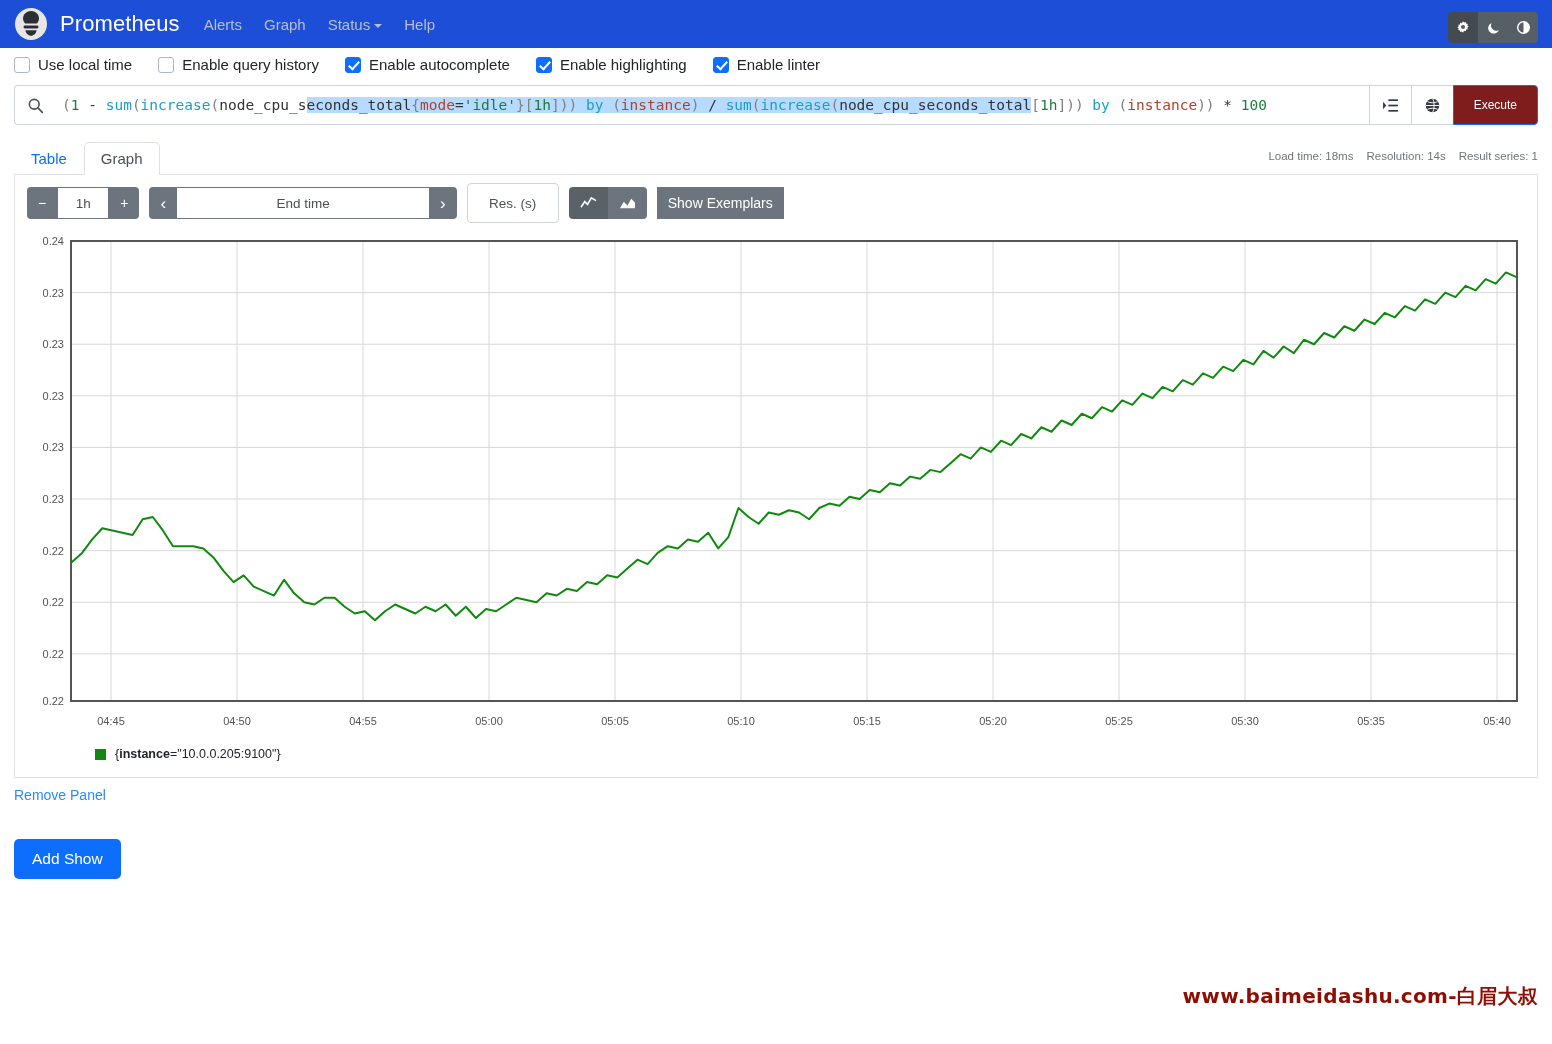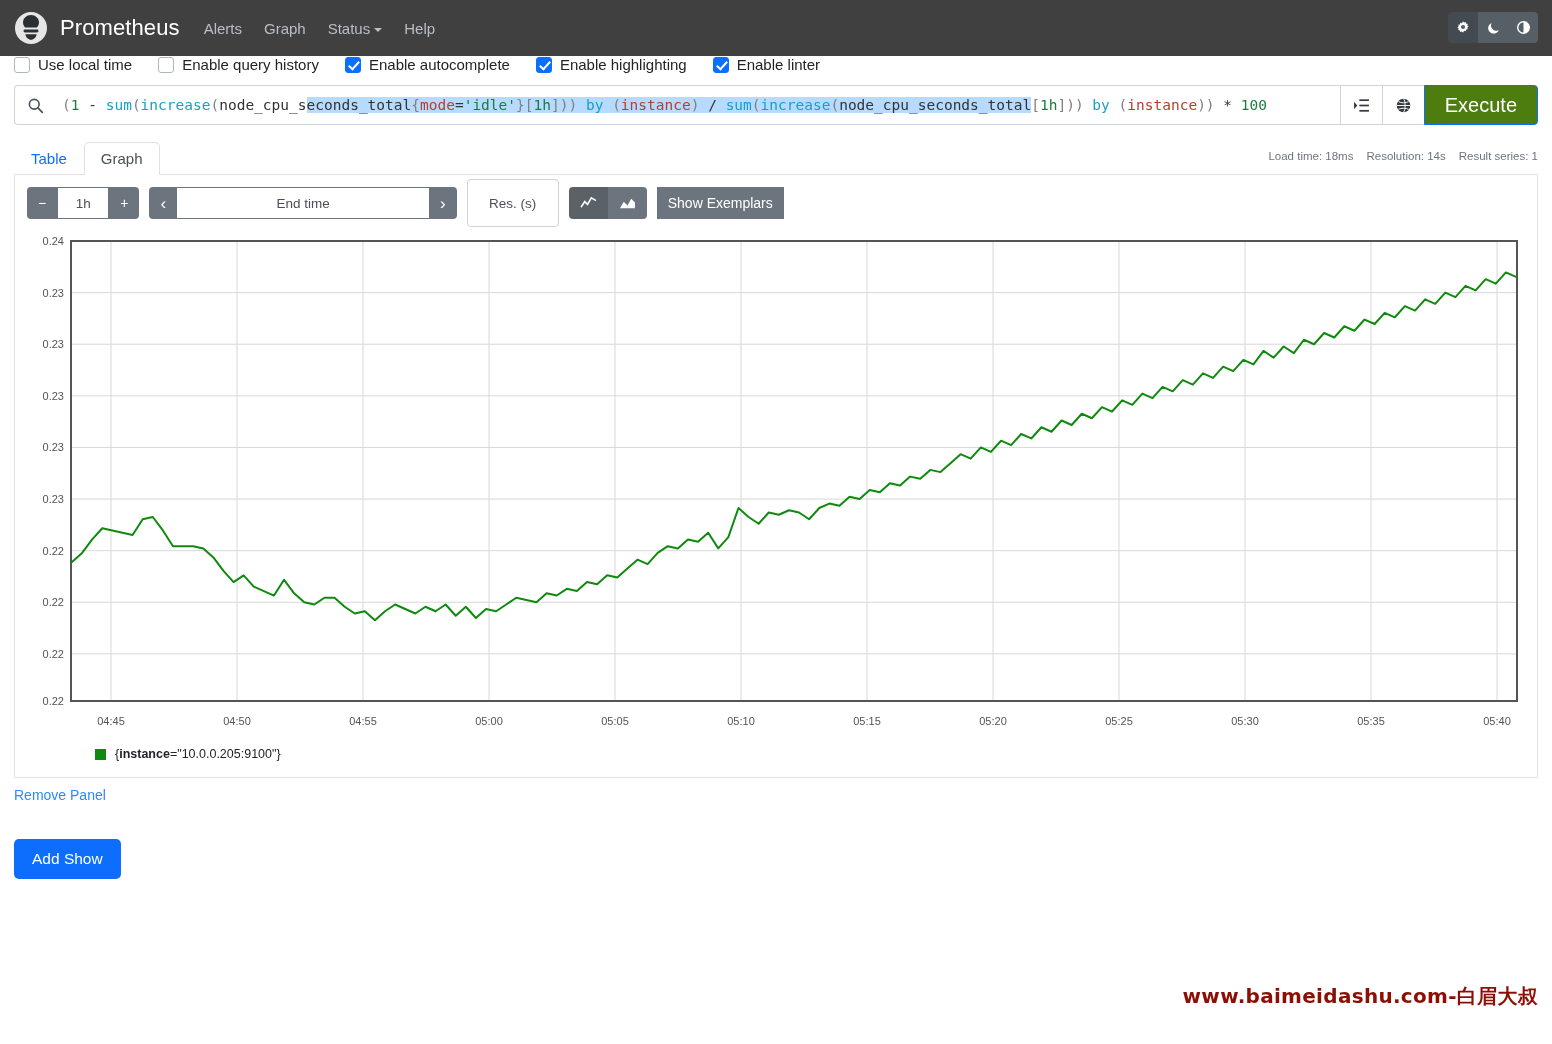--- a/index.html
+++ b/index.html
@@ -9,21 +9,21 @@
     font-family:"Liberation Sans", sans-serif;
     font-size:15px;
     color:#212529;
     background:#fff;
     overflow:hidden;
     position:relative;
   }
 
   
   .navbar {
-    height:56px; background:#404040; display:flex; align-items:center;
+    height:48px; background:#1d4ed8; display:flex; align-items:center;
     padding:0 14px; position:relative;
   }
   .logo-wrap { width:34px; height:34px; margin-right:12px; flex:0 0 auto; }
   .brand {
     color:#fff; font-size:22px; font-weight:400; margin-right:24px;
     letter-spacing:.1px; white-space:nowrap;
   }
   .nav-link {
     color:#b9bfc6; font-size:15px; margin-right:22px; text-decoration:none;
     white-space:nowrap; cursor:pointer;
@@ -39,21 +39,21 @@
   }
   .theme-btn {
     width:30px; height:31px; background:#565e66; border:none;
     display:flex; align-items:center; justify-content:center;
     color:#fff; cursor:pointer; padding:0;
   }
   .theme-btn.active { background:#434a52; }
 
   
   .opts {
-    display:flex; align-items:center; padding:0 14px 12px 14px; gap:26px;
+    display:flex; align-items:center; padding:8px 14px 12px 14px; gap:26px;
   }
   .opt { display:flex; align-items:center; gap:8px; cursor:pointer; }
   .cbox {
     width:16px; height:16px; border:1px solid #adb5bd; border-radius:3px;
     background:#fff; flex:0 0 auto; position:relative;
   }
   .cbox.checked { background:#0d6efd; border-color:#0d6efd; }
   .cbox.checked::after {
     content:""; position:absolute; left:5px; top:1.5px; width:4px; height:9px;
     border:solid #fff; border-width:0 2px 2px 0; transform:rotate(42deg);
@@ -85,22 +85,22 @@
   .tok-dur   { color:#1f7a41; }
   .tok-by    { color:#1a9ec7; }
   .tok-inst  { color:#b5402a; }
   .sel { background:#b6dbff;margin-top:8px; }
   .q-btn {
     width:42px; border:1px solid #ced4da; background:#fff;
     display:flex; align-items:center; justify-content:center; cursor:pointer;
     border-right:none;
   }
   .q-exec {
-    background:#4d7c0f; color:#fff; border:1px solid #0d6efd;
-    border-radius:0 4px 4px 0; padding:0 20px; font-size:20px;
+    background:#7f1d1d; color:#fff; border:1px solid #0d6efd;
+    border-radius:0 4px 4px 0; padding:0 20px; font-size:12px;
     display:flex; align-items:center; cursor:pointer; white-space:nowrap;
   }
 
   
   .tabrow {
     display:flex; align-items:flex-end; margin:14px 14px 0 14px;
     border-bottom:1px solid #dee2e6; position:relative; height:36px;
   }
   .tab {
     padding:7px 16px 8px 16px; font-size:15px; color:#0d6efd; cursor:pointer;
@@ -130,21 +130,21 @@
   }
   .gbtn.dark { background:#5a6268; }
   .gfield {
     background:#fff; border:1px solid #6c757d; color:#495057; font-size:13.5px;
     display:flex; align-items:center; justify-content:center; height:32px;
     min-width:52px; padding:0 10px; white-space:nowrap;
   }
   .gfield.wide { min-width:252px; border-left:none; border-right:none; }
   .gres {
     background:#fff; border:1px solid #ced4da; border-radius:4px;
-    color:#495057; font-size:13.5px; height:48px; width:92px;
+    color:#495057; font-size:13.5px; height:40px; width:92px;
     display:flex; align-items:center; justify-content:center; cursor:pointer;
   }
   .chevron { font-size:17px; line-height:1; }
 
   
   .chart-area { position:relative; height:500px; margin-top:12px; }
   .legend { display:flex; align-items:center; gap:9px; padding:16px 0 6px 68px; }
   .swatch { width:11px; height:11px; flex:0 0 auto; }
   .legend-text { font-size:12.5px; color:#212529;
                  font-family:"Liberation Sans", sans-serif; }

